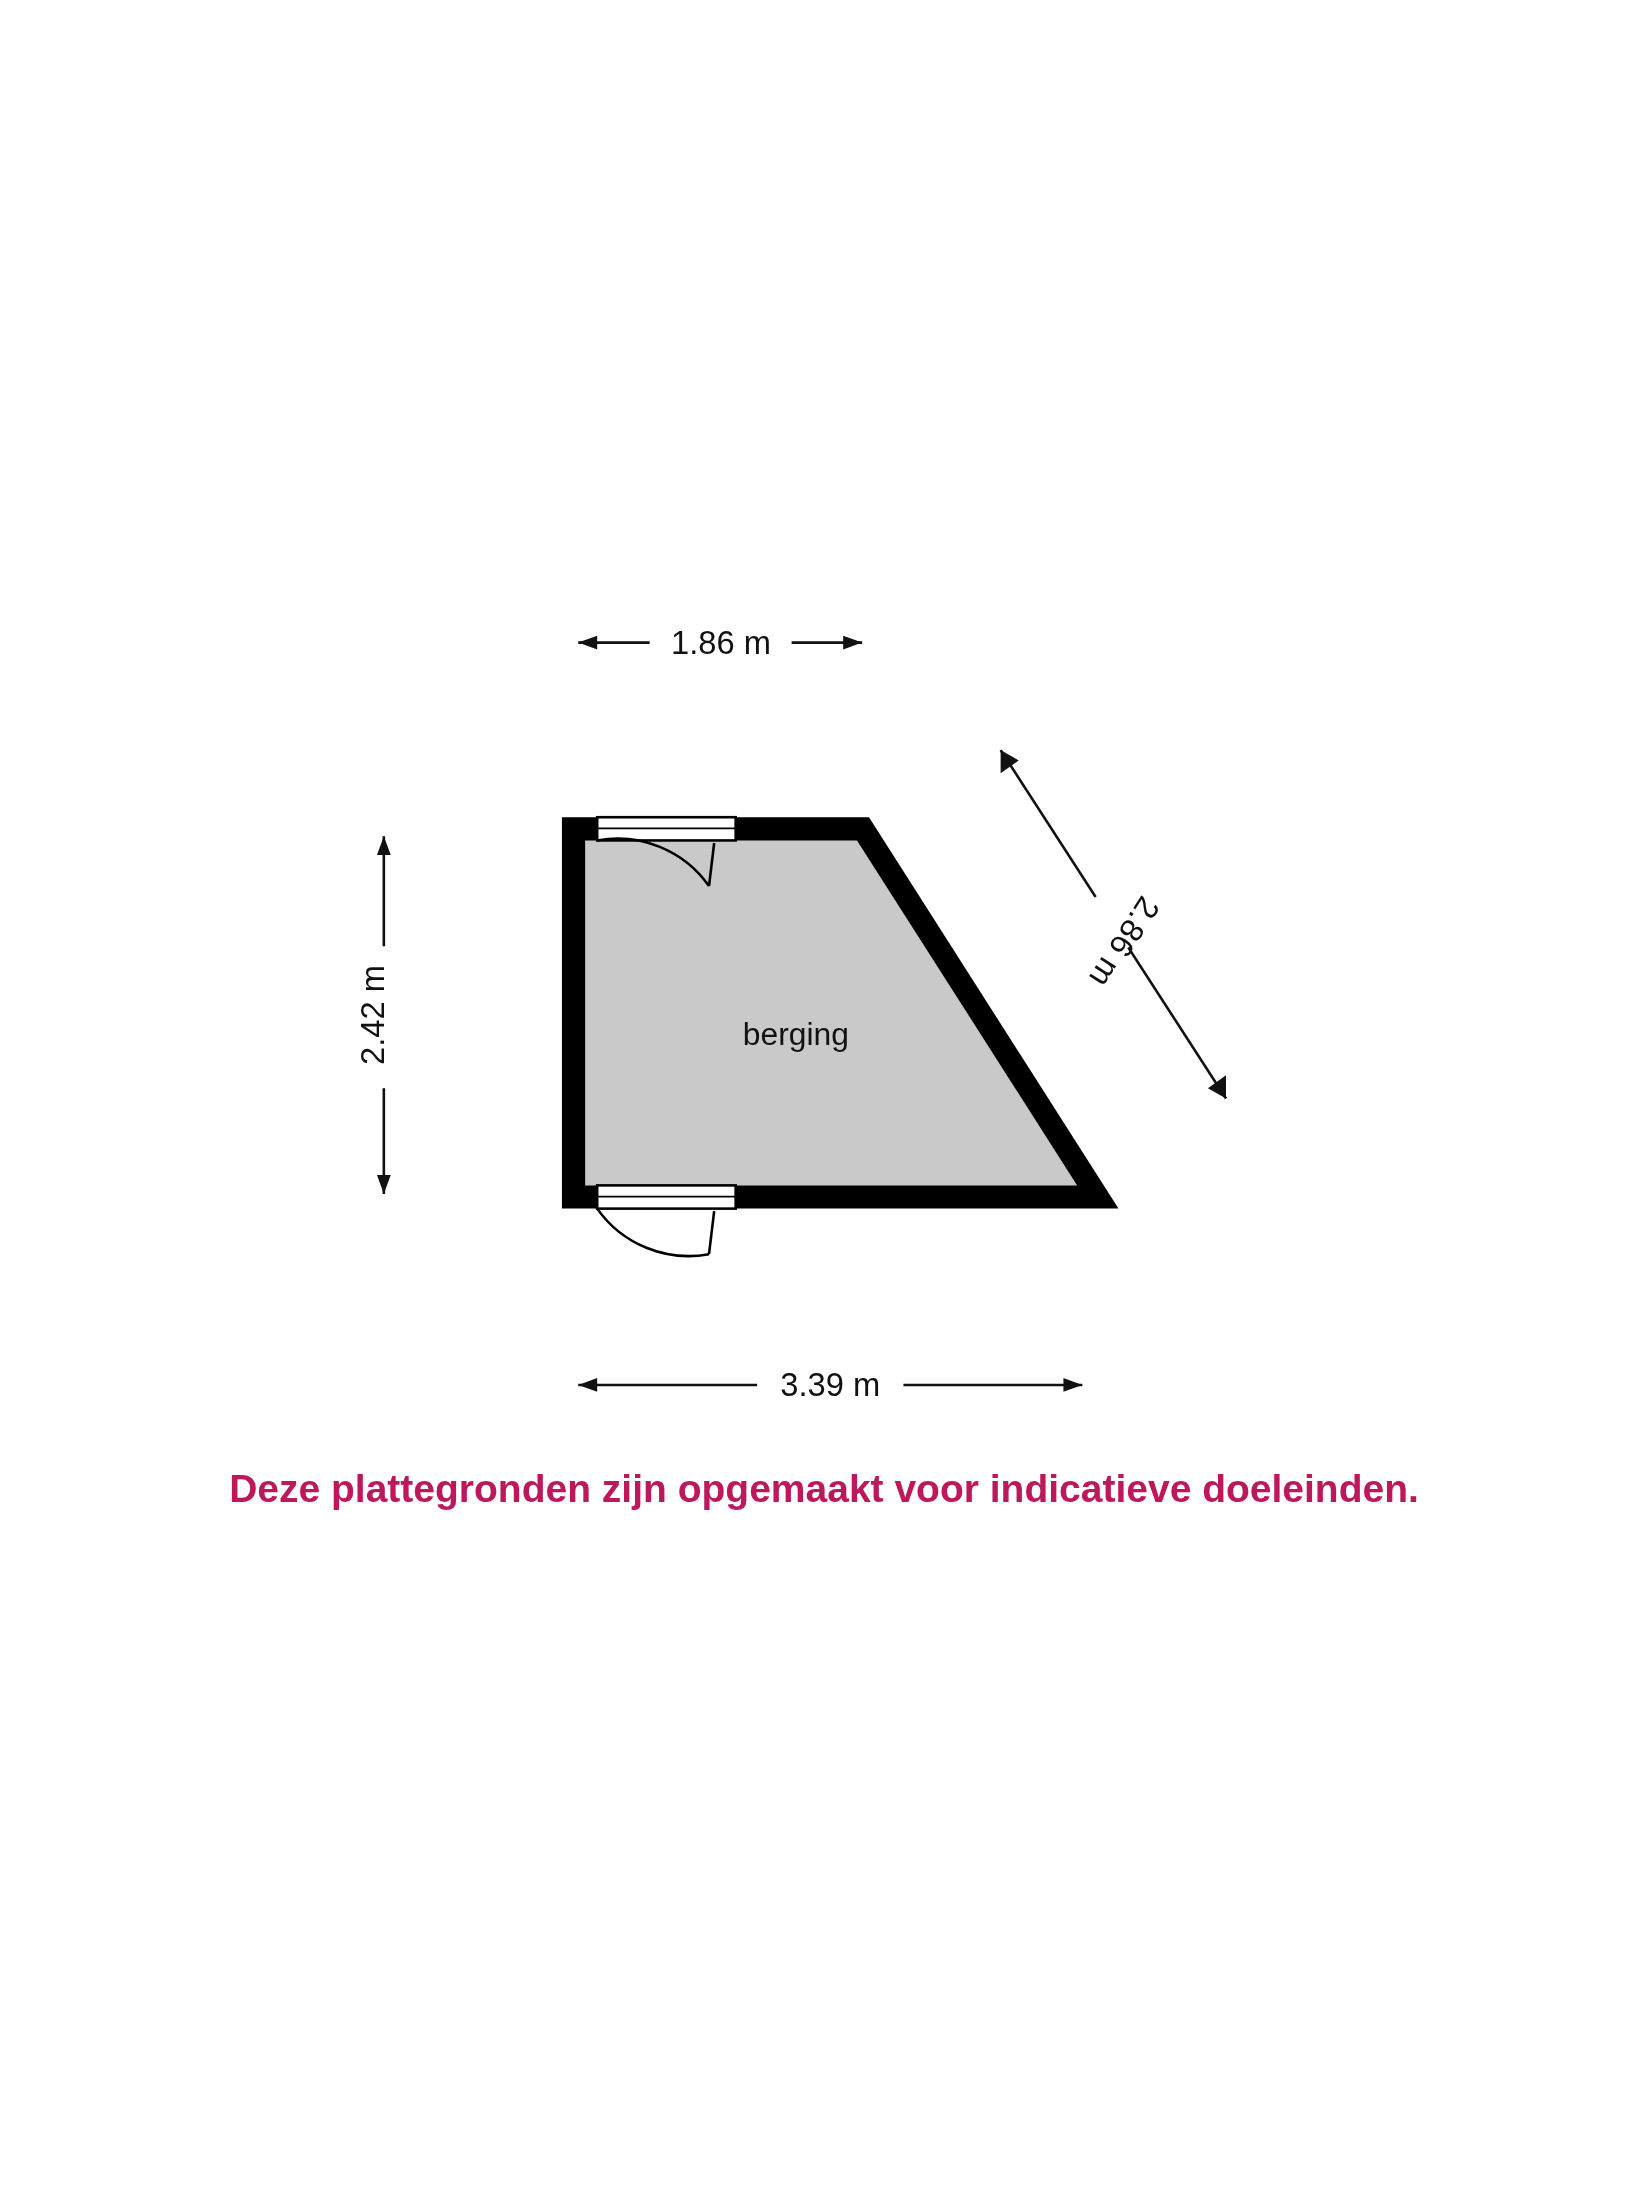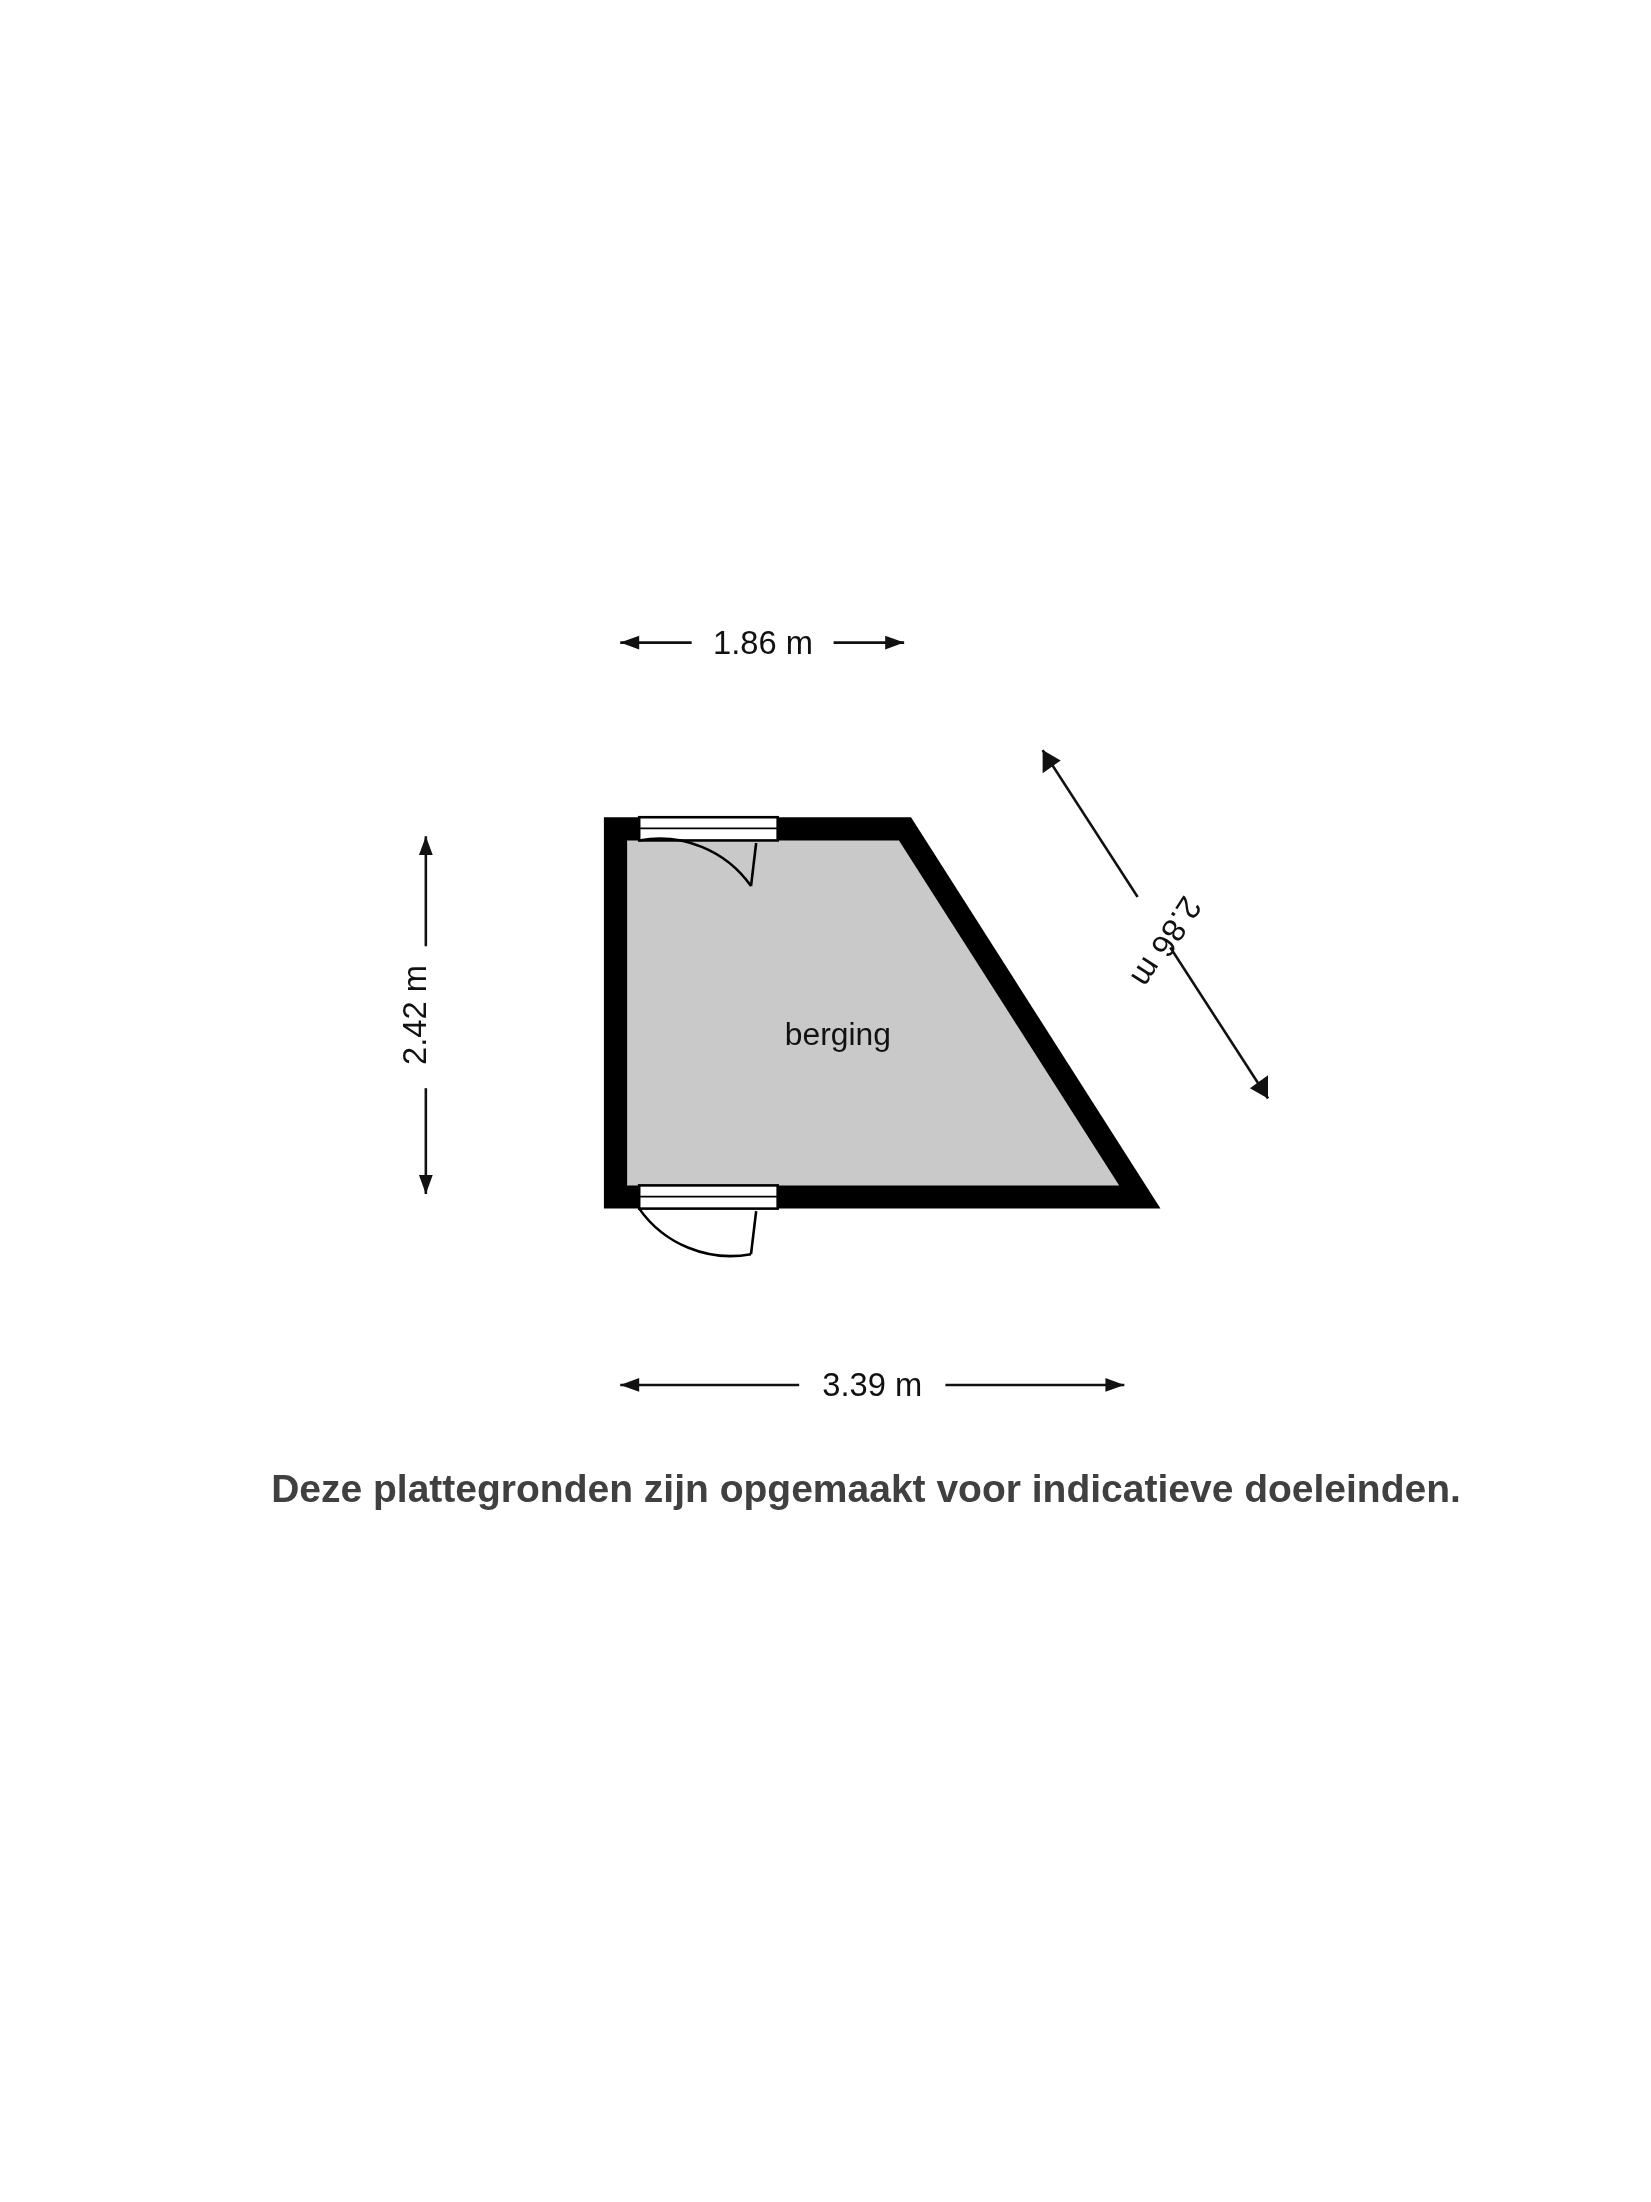--- a/index.html
+++ b/index.html
@@ -10,21 +10,20 @@
   body {
     width: 1652px;
     height: 2203px;
     font-family: "Liberation Sans", sans-serif;
     position: relative;
     overflow: hidden;
   }
   .page {
     position: absolute;
     inset: 0;
-    margin-left: 42px;
   }
   .floorplan-svg {
     position: absolute;
     left: 0;
     top: 0;
     width: 1652px;
     height: 1514px;
   }
   .dim-label {
     font-family: "Liberation Sans", sans-serif;
@@ -39,21 +38,21 @@
   .disclaimer {
     position: absolute;
     left: 0;
     top: 1463px;
     width: 1648px;
     text-align: center;
     font-family: "Liberation Sans", sans-serif;
     font-weight: bold;
     font-size: 39px;
     line-height: 1.33;
-    color: #404040;
+    color: #be185d;
   }
   .disclaimer .line {
     display: block;
     white-space: nowrap;
   }
 </style>
 </head>
 <body>
 
 <div class="page">

